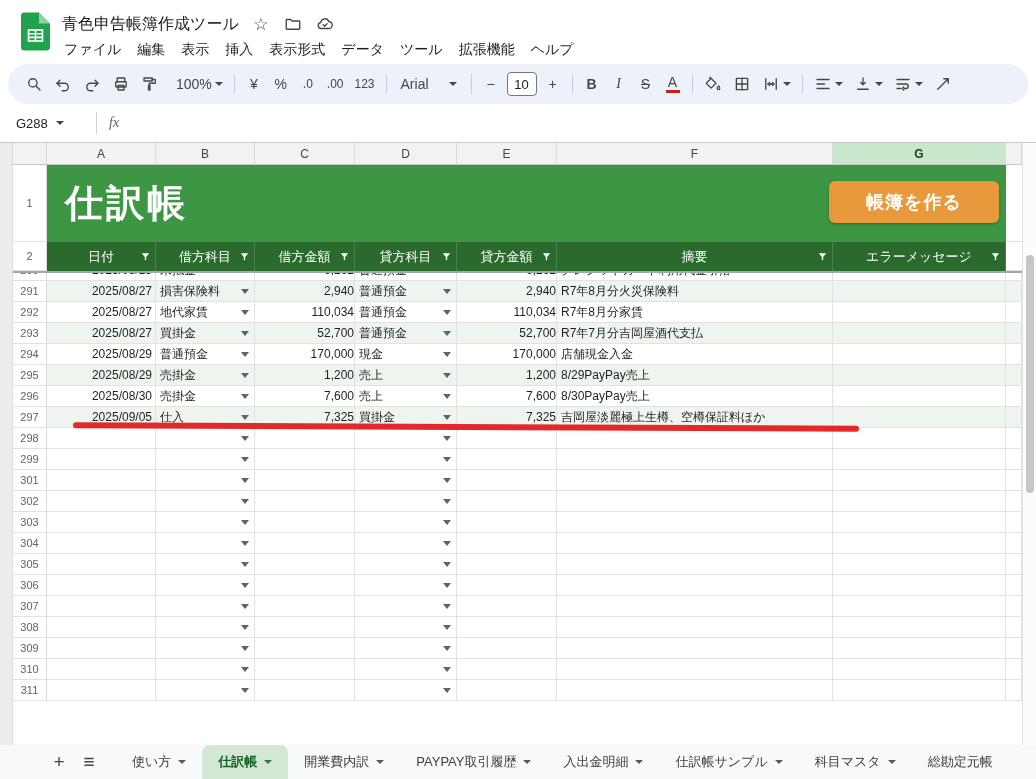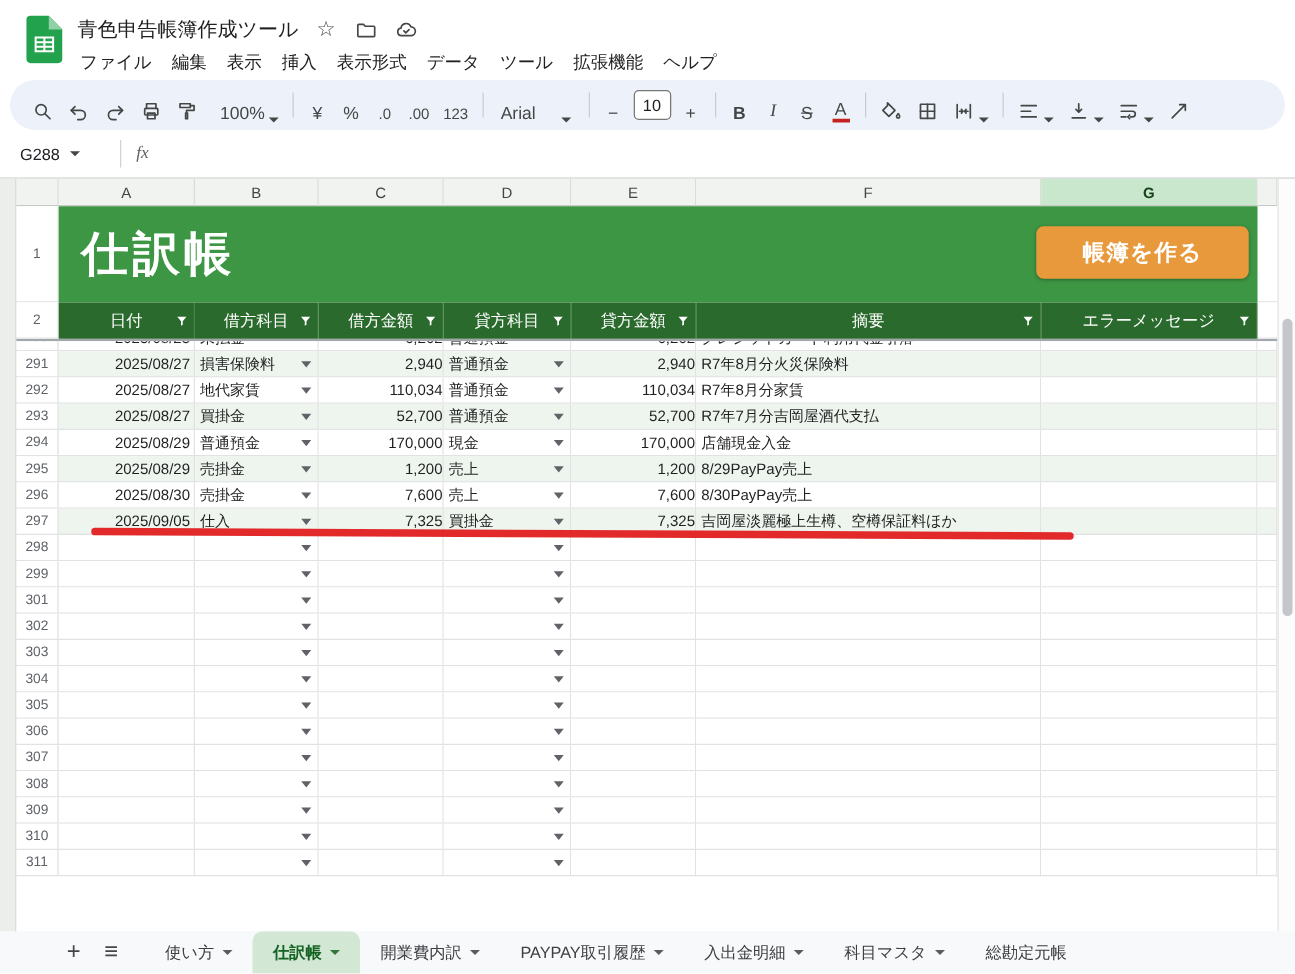--- a/index.html
+++ b/index.html
@@ -16,21 +16,21 @@
   #logo{position:absolute;left:21px;top:12px;width:29px;height:39px;cursor:pointer}
   #title-row{position:absolute;left:62px;top:12px;height:24px;display:flex;align-items:center;gap:12px}
   #doc-title{font-size:16px;color:#1f1f1f;white-space:nowrap}
   .t-ico{width:20px;height:20px;display:flex;align-items:center;justify-content:center;color:#444746;font-size:17px}
   #menubar{position:absolute;left:56px;top:37px;display:flex;height:26px;align-items:center}
   .menu-item{font-size:14px;color:#1f1f1f;padding:3px 8px;border-radius:4px;white-space:nowrap;cursor:default}
 
   
   #toolbar{position:absolute;top:64px;left:8px;width:1020px;height:40px;background:#edf2fa;
     border-radius:20px;display:flex;align-items:center;padding:0 8px 0 12px;gap:1px;overflow:hidden;white-space:nowrap}
-  .tbtn{height:28px;min-width:26px;padding:0 5px;border-radius:4px;display:flex;align-items:flex-end;
+  .tbtn{height:28px;min-width:26px;padding:0 5px;border-radius:4px;display:flex;align-items:center;
     justify-content:center;color:#444746;font-size:14px;gap:3px;flex:none}
   .tbtn.txt{font-size:14px}
   .tbtn.sm{font-size:12px;letter-spacing:0}
   .tbtn.b{font-weight:bold}
   .tbtn.it{font-style:italic;font-family:"Liberation Serif",serif}
   .tbtn.strike{text-decoration:line-through}
   .tdiv{width:1px;height:20px;background:#c6cdd6;margin:0 5px;flex:none}
   .caret{width:0;height:0;border-left:4px solid transparent;border-right:4px solid transparent;
     border-top:4px solid #444746;display:inline-block;flex:none}
   .i{width:18px;height:18px;fill:none;stroke:#444746;stroke-width:1.8;stroke-linecap:round;stroke-linejoin:round;flex:none}
@@ -670,20 +670,24 @@
         </div>
         <div class="tab">
           <span>PAYPAY取引履歴</span>
           <span class="tcaret"></span>
         </div>
         <div class="tab">
           <span>入出金明細</span>
           <span class="tcaret"></span>
         </div>
         <div class="tab">
+          <span>仕訳帳サンプル</span>
+          <span class="tcaret"></span>
+        </div>
+        <div class="tab">
           <span>科目マスタ</span>
           <span class="tcaret"></span>
         </div>
         <div class="tab">
           <span>総勘定元帳</span>
         </div>
       </div>
   </div>
 
 </div>

